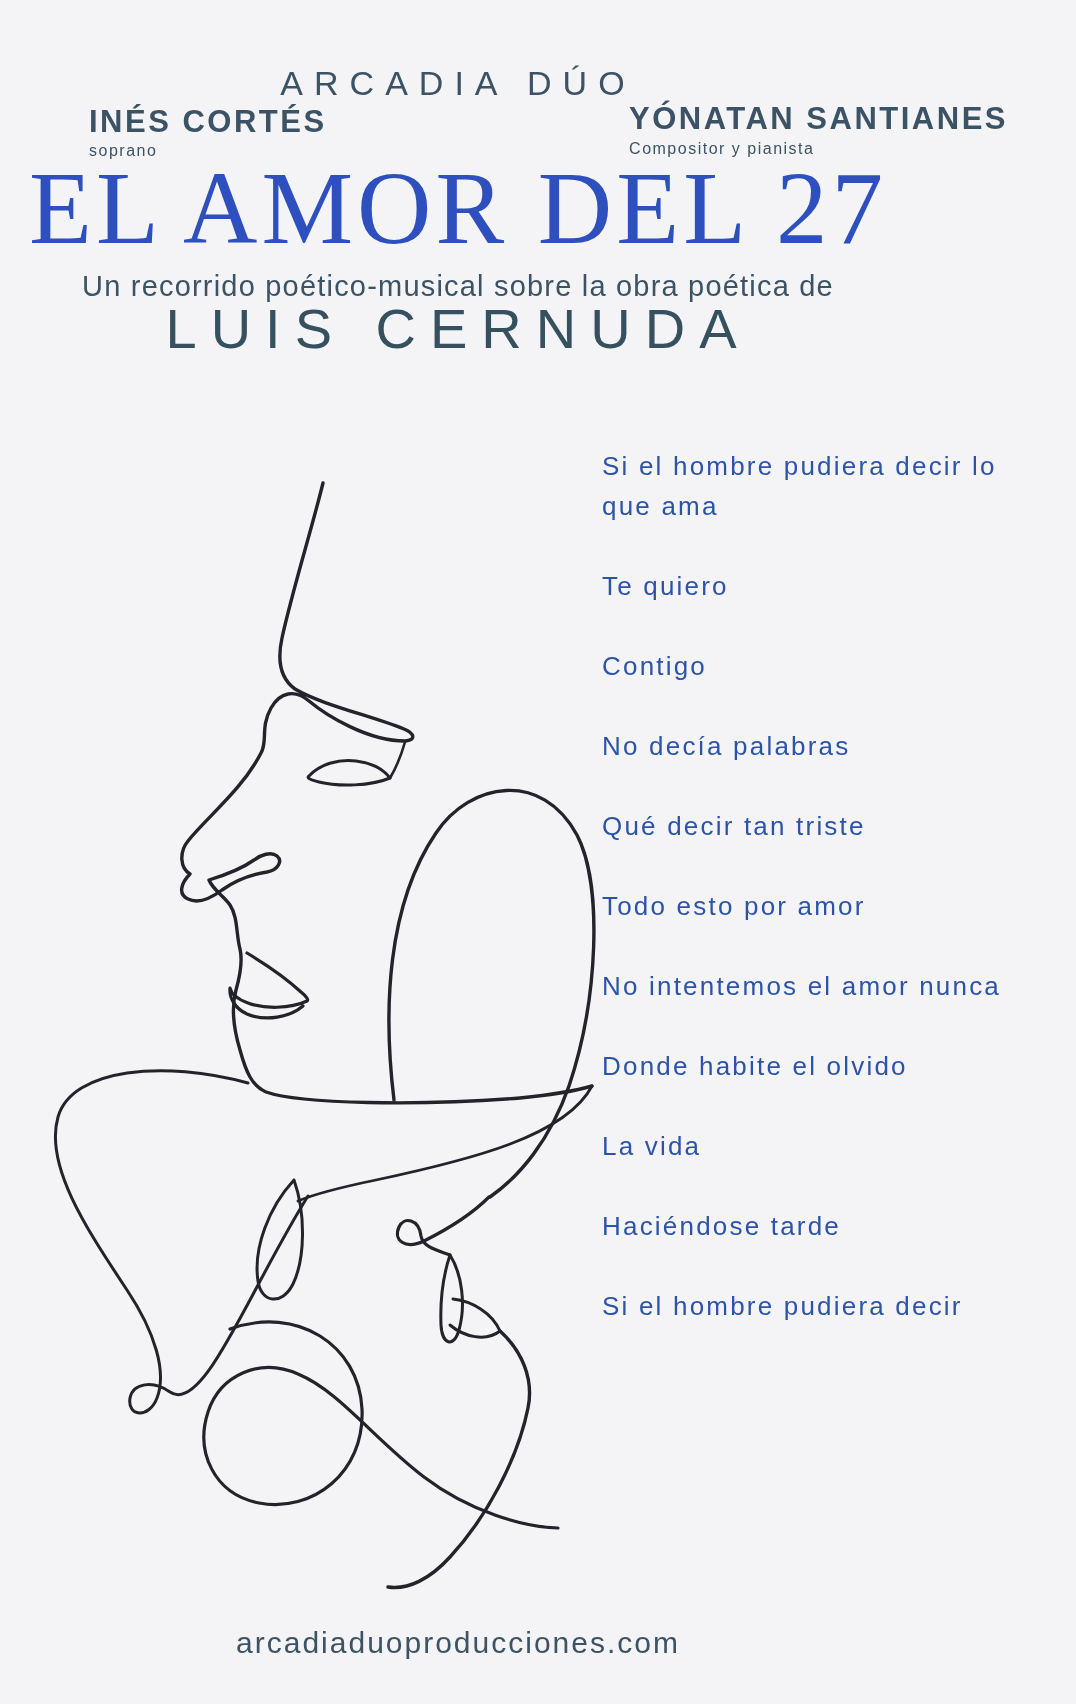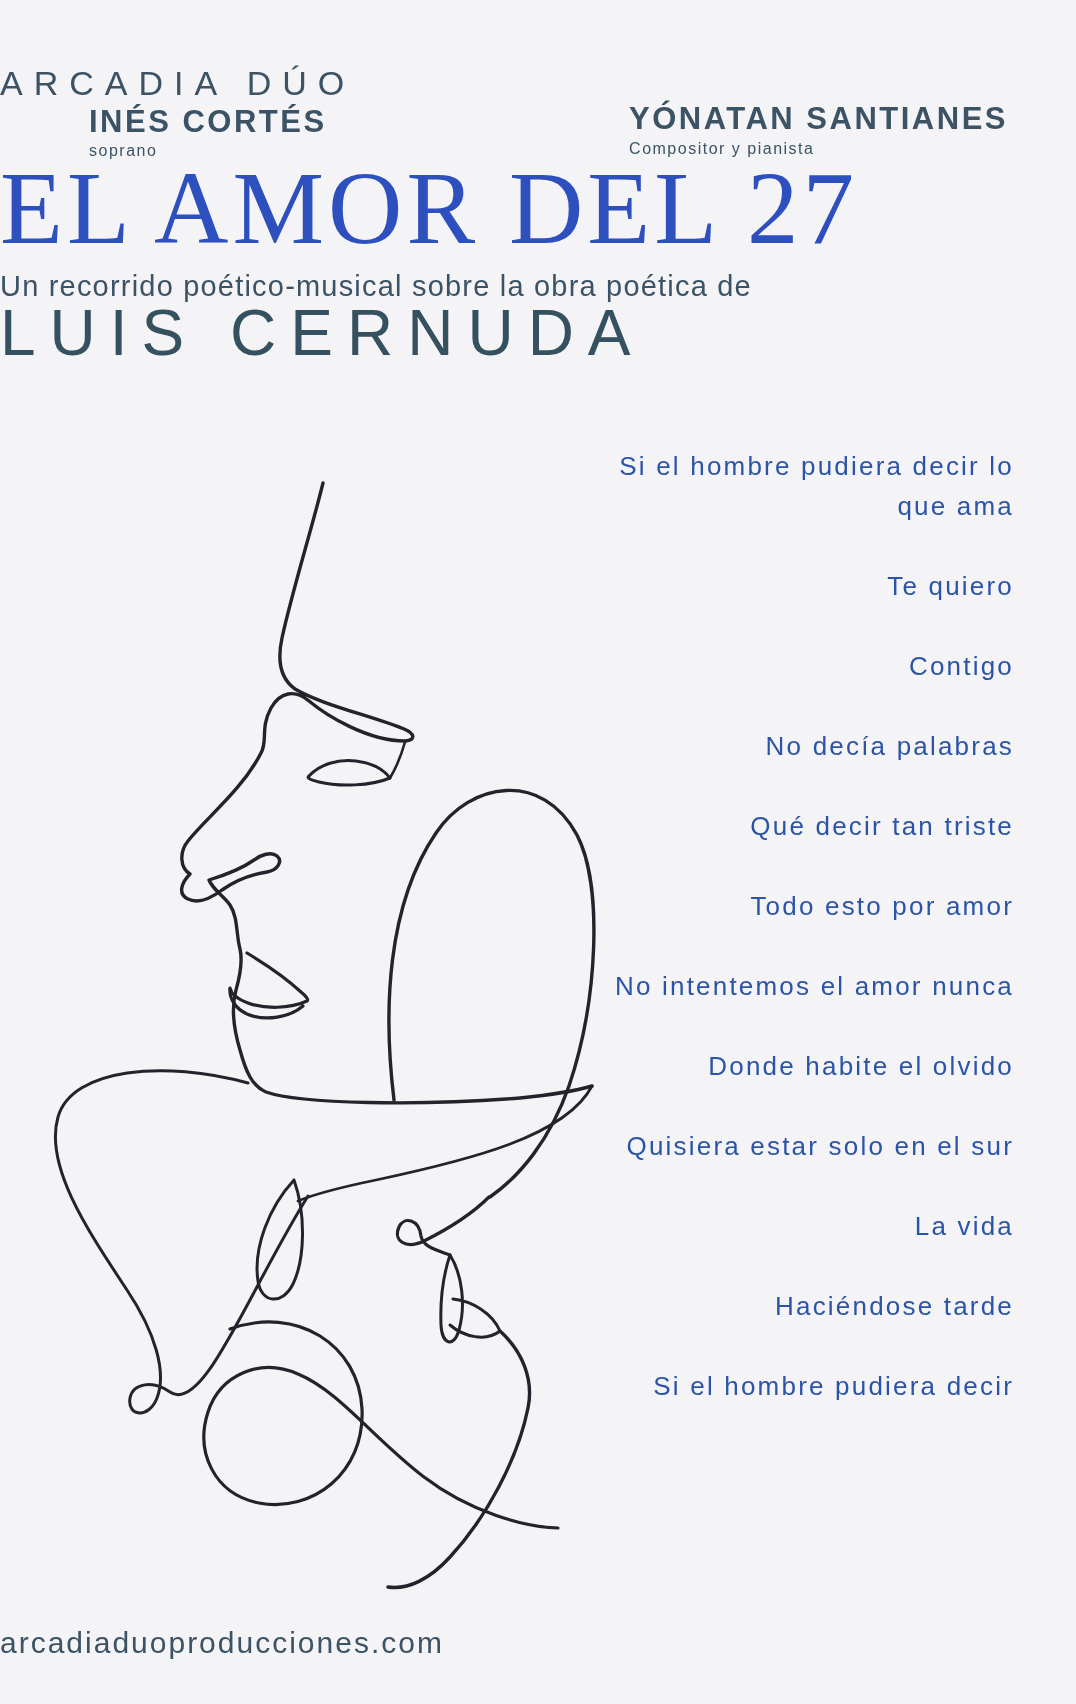--- a/index.html
+++ b/index.html
@@ -3,21 +3,21 @@
 <meta charset="utf-8">
 <style>
   html,body{margin:0;padding:0;}
   body{
     width:1076px;height:1704px;position:relative;overflow:hidden;
     background:#f4f3f6;
     font-family:"Liberation Sans", sans-serif;
     -webkit-font-smoothing:antialiased;
   }
   .abs{position:absolute;}
-  .center{left:0;width:916px;text-align:left;}
+  .center{left:0;width:916px;text-align:center;}
 
   .group-name{
     top:64px;font-size:34px;letter-spacing:11px;color:#3b5365;font-weight:400;
   }
   .performer-name{
     font-size:31px;letter-spacing:2.5px;color:#3b5365;font-weight:700;white-space:nowrap;
   }
   .performer-role{
     font-size:16px;letter-spacing:1.5px;color:#3b5365;font-weight:400;white-space:nowrap;
   }
@@ -27,29 +27,29 @@
   .performer-right .performer-role{margin-top:3px;}
 
   .main-title{
     top:152px;font-size:103px;line-height:112px;letter-spacing:4px;
     color:#2e4fbe;font-family:"Liberation Serif", serif;font-weight:400;white-space:nowrap;
   }
   .subtitle{
     top:270px;font-size:29px;letter-spacing:1.2px;color:#3b5365;font-weight:400;
   }
   .poet-name{
-    top:296px;font-size:64px;letter-spacing:14px;color:#35505e;font-weight:400;white-space:nowrap;
+    top:296px;font-size:56px;letter-spacing:14px;color:#35505e;font-weight:400;white-space:nowrap;
   }
 
   .program{
     top:446px;left:602px;width:412px;
   }
   .program-item{
     font-size:26px;line-height:40px;letter-spacing:2.2px;
-    color:#2b54a9;font-weight:400;margin-bottom:40px;text-align:right;
+    color:#2b54a9;font-weight:400;margin-bottom:40px;
   }
 
   .website{
     top:1626px;font-size:30px;letter-spacing:2px;color:#3b5365;font-weight:400;
   }
 
   .line-art{position:absolute;left:0;top:0;width:1076px;height:1704px;}
 </style>
 </head>
 <body>
@@ -164,19 +164,18 @@
 
 <div class="abs program">
   <div class="program-item">Si el hombre pudiera decir lo que ama</div>
   <div class="program-item">Te quiero</div>
   <div class="program-item">Contigo</div>
   <div class="program-item">No decía palabras</div>
   <div class="program-item">Qué decir tan triste</div>
   <div class="program-item">Todo esto por amor</div>
   <div class="program-item">No intentemos el amor nunca</div>
   <div class="program-item">Donde habite el olvido</div>
-  <div class="program-item">Quisiera estar solo en el sur</div>
   <div class="program-item">La vida</div>
   <div class="program-item">Haciéndose tarde</div>
   <div class="program-item">Si el hombre pudiera decir</div>
 </div>
 
 <div class="abs center website">arcadiaduoproducciones.com</div>
 
 </body></html>

